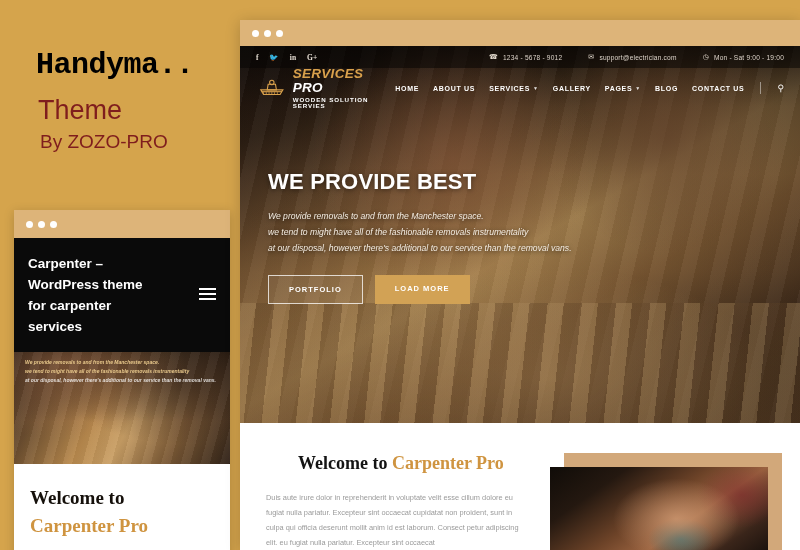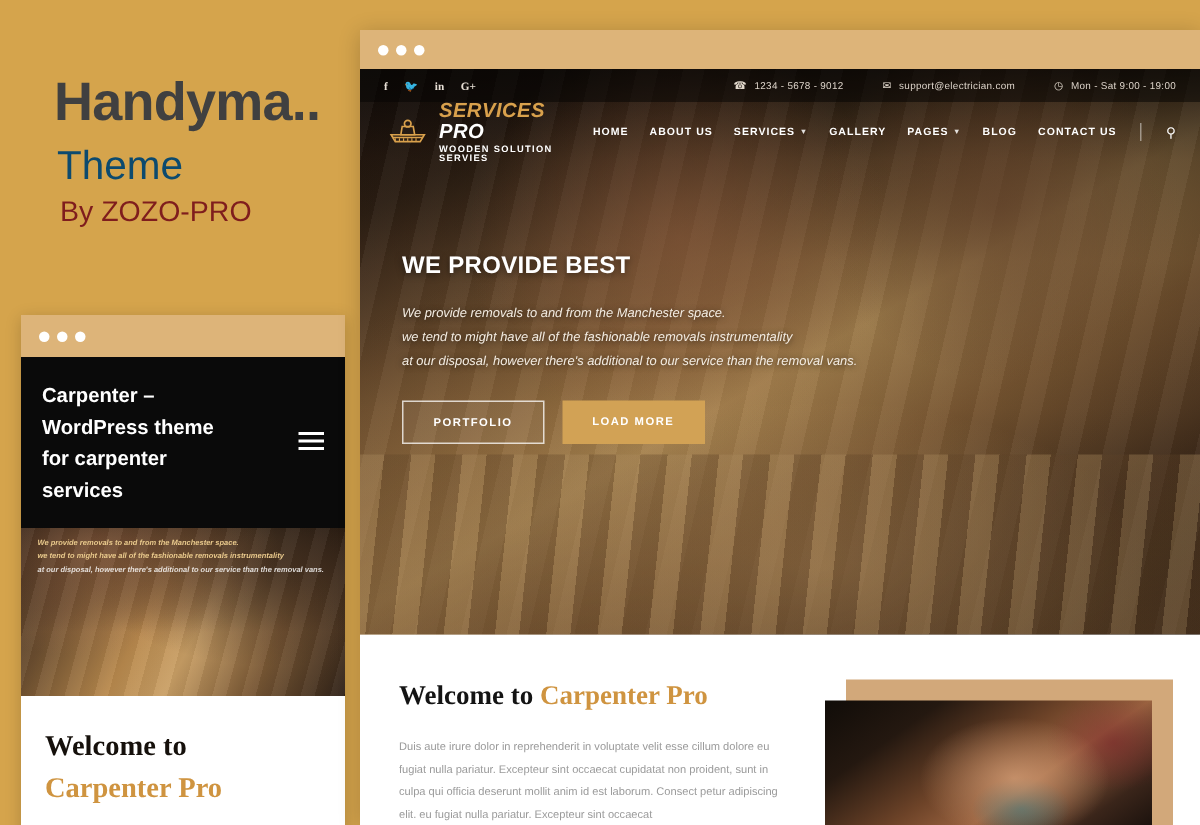--- a/index.html
+++ b/index.html
@@ -9,26 +9,26 @@
     font-family: "Liberation Sans", sans-serif;
     position: relative;
   }
 
   
   .promo {
     position: absolute; left: 0; top: 0; width: 240px; height: 550px;
   }
   .promo-title {
     position: absolute; left: 36px; top: 50px;
-    font-size: 36px; font-weight: 700; color: #404040;
-    letter-spacing: -0.5px; white-space: nowrap; line-height: 1;
+    font-size: 30px; font-weight: 700; color: #000000;
+    letter-spacing: -0.5px; white-space: nowrap; line-height: 1; font-family: Liberation Mono, monospace;
   }
   .promo-sub {
     position: absolute; left: 38px; top: 97px;
-    font-size: 27px; font-weight: 300; color: #0c4a6e; line-height: 1;
+    font-size: 27px; font-weight: 300; color: #7f1d1d; line-height: 1;
   }
   .promo-by {
     position: absolute; left: 40px; top: 132px;
     font-size: 19px; font-weight: 400; color: #7f1d1d; line-height: 1;
   }
 
   
   .mobile-win {
     position: absolute; left: 14px; top: 210px; width: 216px; height: 440px;
     background: #ffffff; overflow: hidden;
@@ -144,41 +144,41 @@
     color: #ffffff; font-size: 7px; letter-spacing: .7px; font-weight: 600;
     text-decoration: none; white-space: nowrap; display: flex; align-items: center; gap: 3px;
   }
   .nav .caret { font-size: 5px; opacity: .85; }
   .nav-div { width: 1px; height: 12px; background: rgba(255,255,255,.45); margin: 0 2px; }
   .search-ico { color: #fff; font-size: 9px; }
 
   
   .hero-content { padding: 60px 0 0 28px; }
   .hero-h1 {
-    color: #ffffff; font-size: 16px; font-weight: 700; line-height: 1.28;
+    color: #ffffff; font-size: 22px; font-weight: 700; line-height: 1.28;
     letter-spacing: .2px; text-shadow: 0 1px 5px rgba(0,0,0,.5);
   }
   .hero-p {
     margin-top: 13px; color: #f3ece2; font-size: 8.6px; font-style: italic;
     line-height: 1.85; text-shadow: 0 1px 4px rgba(0,0,0,.6);
   }
   .hero-btns { margin-top: 18px; display: flex; gap: 12px; }
   .btn {
     font-size: 7.5px; font-weight: 700; letter-spacing: 1px; color: #ffffff;
     padding: 9px 20px; text-align: center; cursor: pointer;
   }
   .btn-solid { background: #d2a255; }
   .btn-ghost { border: 1px solid rgba(255,255,255,.75); background: rgba(255,255,255,.06); }
 
   
   .welcome { display: flex; padding: 30px 26px 0 26px; gap: 22px; }
   .welcome-left { width: 262px; }
   .welcome-h2 {
     font-family: "Liberation Serif", serif; font-size: 18px; font-weight: 700;
-    color: #141414; line-height: 1.2;
+    color: #141414; line-height: 1.2; margin-left: 32px;
   }
   .welcome-h2 .gold { color: #cf9440; }
   .welcome-p {
     margin-top: 15px; font-size: 7.4px; line-height: 2.05; color: #9a9a9a;
   }
   .welcome-right { position: relative; flex: 1; height: 115px; }
   .frame {
     position: absolute; left: 14px; top: 0; right: -8px; height: 104px;
     background: #d2a87a;
   }

